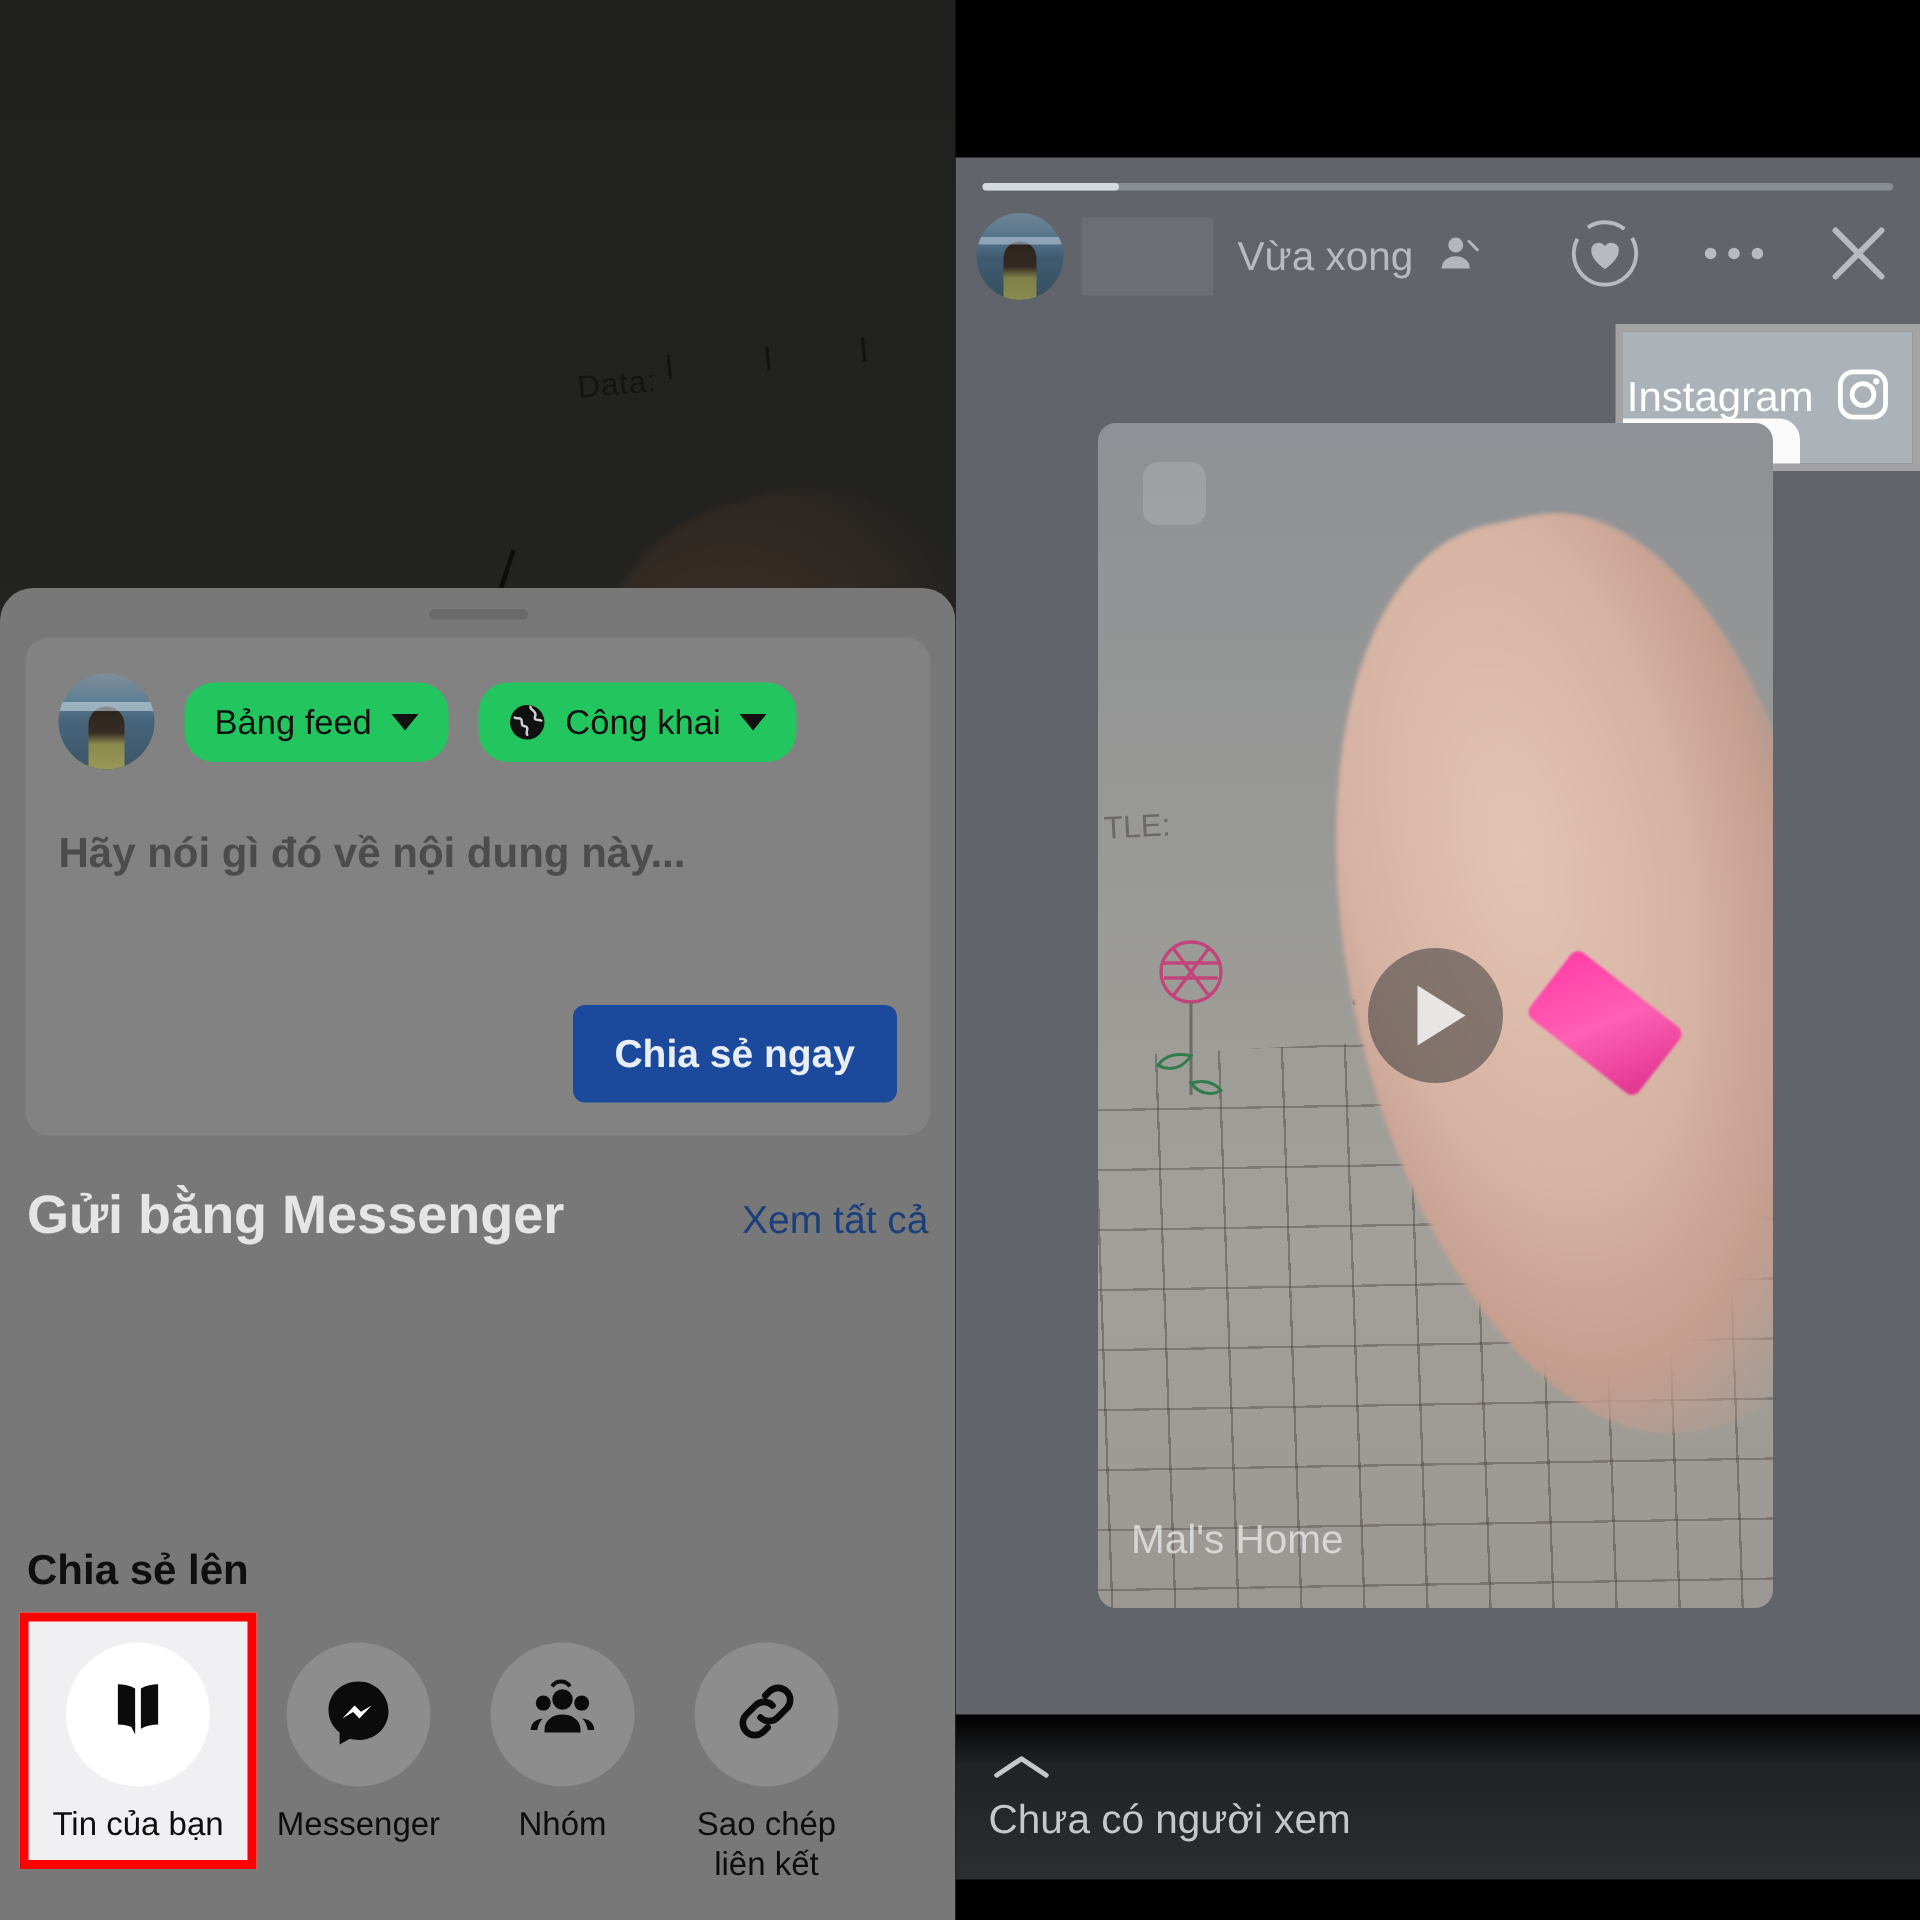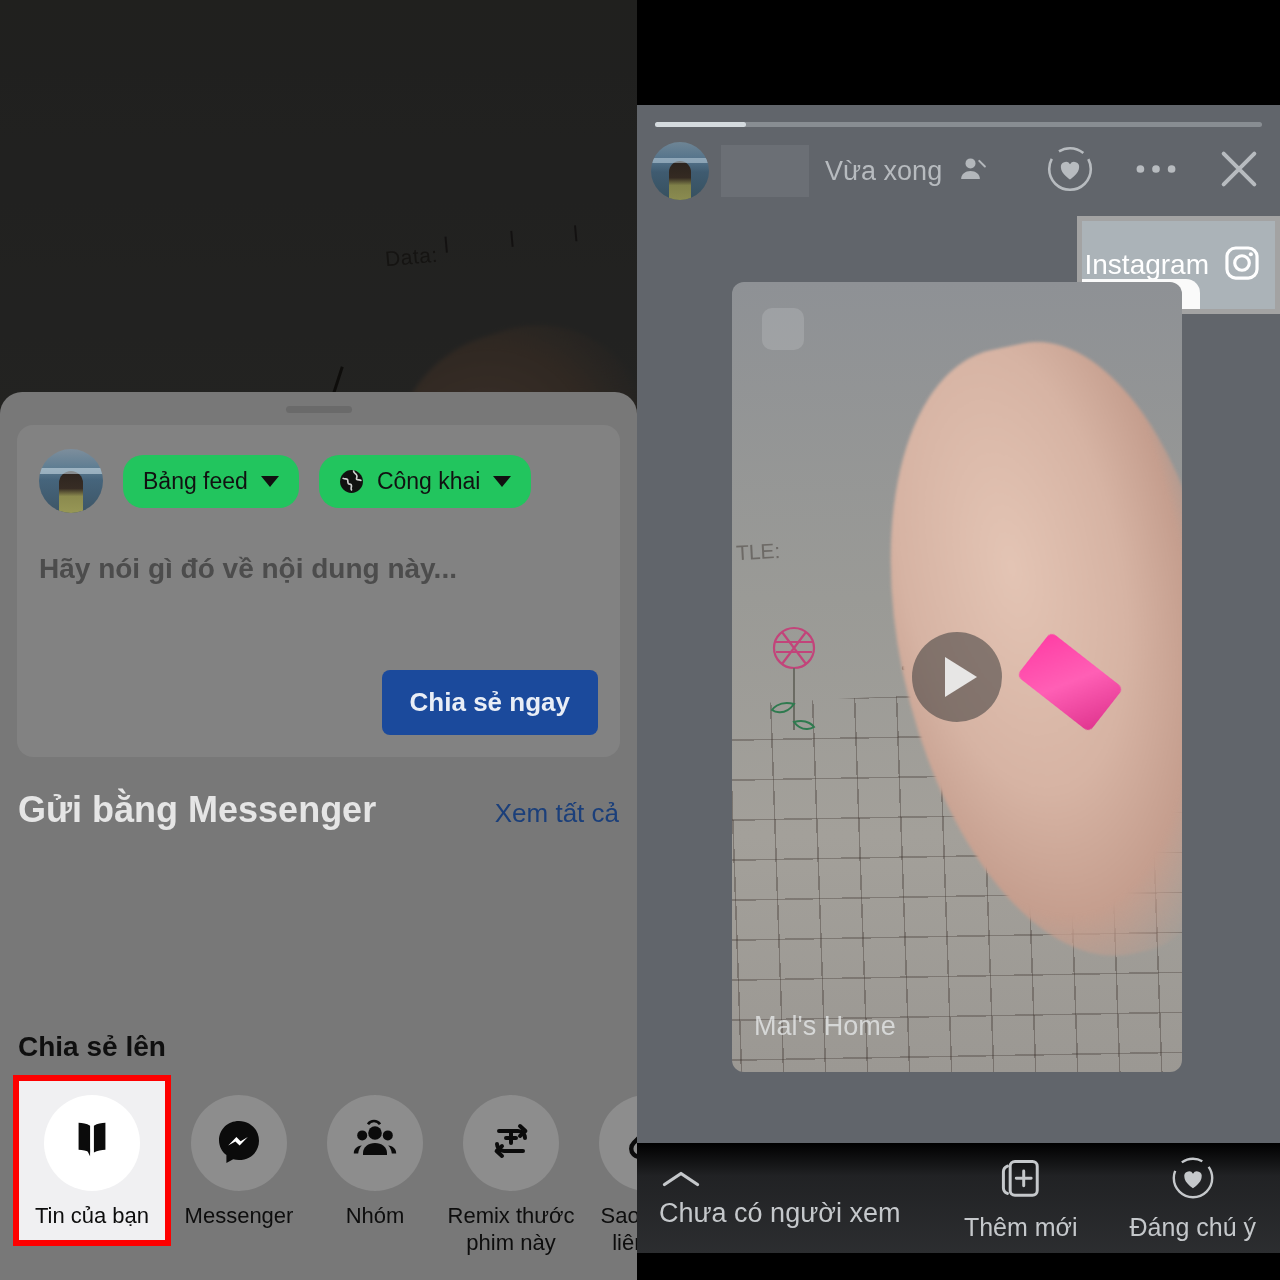--- a/index.html
+++ b/index.html
@@ -379,34 +379,20 @@
                 <path d="M6 18c0-3 2.7-5 6-5s6 2 6 5v1H6v-1z" fill="#0b0b0b"></path>
                 <path d="M1.4 18.2c0-2.2 1.6-3.7 4-3.9-1 1-1.6 2.3-1.8 3.9H1.4z" fill="#0b0b0b"></path>
                 <path d="M22.6 18.2c0-2.2-1.6-3.7-4-3.9 1 1 1.6 2.3 1.8 3.9h2.2z" fill="#0b0b0b"></path>
                 <path d="M8.5 3.6a3.6 3.6 0 0 1 3-1.6 3.6 3.6 0 0 1 3 1.6" stroke="#0b0b0b" stroke-width="1.3" fill="none"></path>
               </svg>
             </span>
           </div>
           <div class="share-label">Nhóm</div>
         </div>
 
-        <div class="share-item">
-          <div class="share-icon-circle">
-            <span>
-              <svg viewBox="0 0 24 24" width="48" height="48">
-                <path d="M6 7h9.5a3.5 3.5 0 0 1 3.5 3.5v0" stroke="#0b0b0b" stroke-width="2" fill="none" stroke-linecap="round"></path>
-                <path d="M18 17H8.5A3.5 3.5 0 0 1 5 13.5v0" stroke="#0b0b0b" stroke-width="2" fill="none" stroke-linecap="round"></path>
-                <path d="M16.5 4.5L19.2 7l-2.7 2.5" stroke="#0b0b0b" stroke-width="2" fill="none" stroke-linecap="round" stroke-linejoin="round"></path>
-                <path d="M7.5 19.5L4.8 17l2.7-2.5" stroke="#0b0b0b" stroke-width="2" fill="none" stroke-linecap="round" stroke-linejoin="round"></path>
-                <path d="M12 8v5M9.5 10.5h5" stroke="#0b0b0b" stroke-width="2" stroke-linecap="round"></path>
-              </svg>
-            </span>
-          </div>
-          <div class="share-label">Remix thước phim này</div>
-        </div>
 
         <div class="share-item">
           <div class="share-icon-circle">
             <span>
               <svg viewBox="0 0 24 24" width="48" height="48">
                 <path d="M10 14a4 4 0 0 0 5.7 0l3-3a4 4 0 1 0-5.7-5.7l-1.4 1.4" stroke="#0b0b0b" stroke-width="2.2" fill="none" stroke-linecap="round"></path>
                 <path d="M14 10a4 4 0 0 0-5.7 0l-3 3A4 4 0 1 0 11 18.7l1.4-1.4" stroke="#0b0b0b" stroke-width="2.2" fill="none" stroke-linecap="round"></path>
               </svg>
             </span>
           </div>
@@ -532,38 +518,16 @@
     <div class="story-bottom">
       <div class="viewers">
         <span>
           <svg viewBox="0 0 40 20" width="44" height="22">
             <path d="M5 15L20 5l15 10" stroke="#c5c8cb" stroke-width="3" fill="none" stroke-linecap="round" stroke-linejoin="round"></path>
           </svg>
         </span>
         <span class="viewers-text">Chưa có người xem</span>
       </div>
 
-      <div class="bottom-actions">
-        <div class="bottom-action">
-          <span>
-            <svg viewBox="0 0 34 34" width="46" height="46">
-              <rect x="9" y="4" width="20" height="25" rx="3.5" fill="none" stroke="#c5c8cb" stroke-width="2.2"></rect>
-              <path d="M7 7.5C5.2 8.3 4 9.8 4 11.6v12c0 1.8 1.2 3.3 3 4.1" fill="none" stroke="#c5c8cb" stroke-width="2.2" stroke-linecap="round"></path>
-              <path d="M19 11v11M13.5 16.5h11" stroke="#c5c8cb" stroke-width="2.2" stroke-linecap="round"></path>
-            </svg>
-          </span>
-          <span class="bottom-action-label">Thêm mới</span>
-        </div>
-
-        <div class="bottom-action">
-          <span>
-            <svg viewBox="0 0 40 40" width="48" height="48">
-              <circle cx="20" cy="20" r="16" fill="none" stroke="#c5c8cb" stroke-width="2" stroke-dasharray="56 9 18 7"></circle>
-              <path d="M20 28.5s-7.2-4.7-7.2-9.4A3.9 3.9 0 0 1 20 16.4a3.9 3.9 0 0 1 7.2 2.7c0 4.7-7.2 9.4-7.2 9.4z" fill="#c5c8cb"></path>
-            </svg>
-          </span>
-          <span class="bottom-action-label">Đáng chú ý</span>
-        </div>
-      </div>
     </div>
 
   </div>
 </div>
 
 </body></html>

